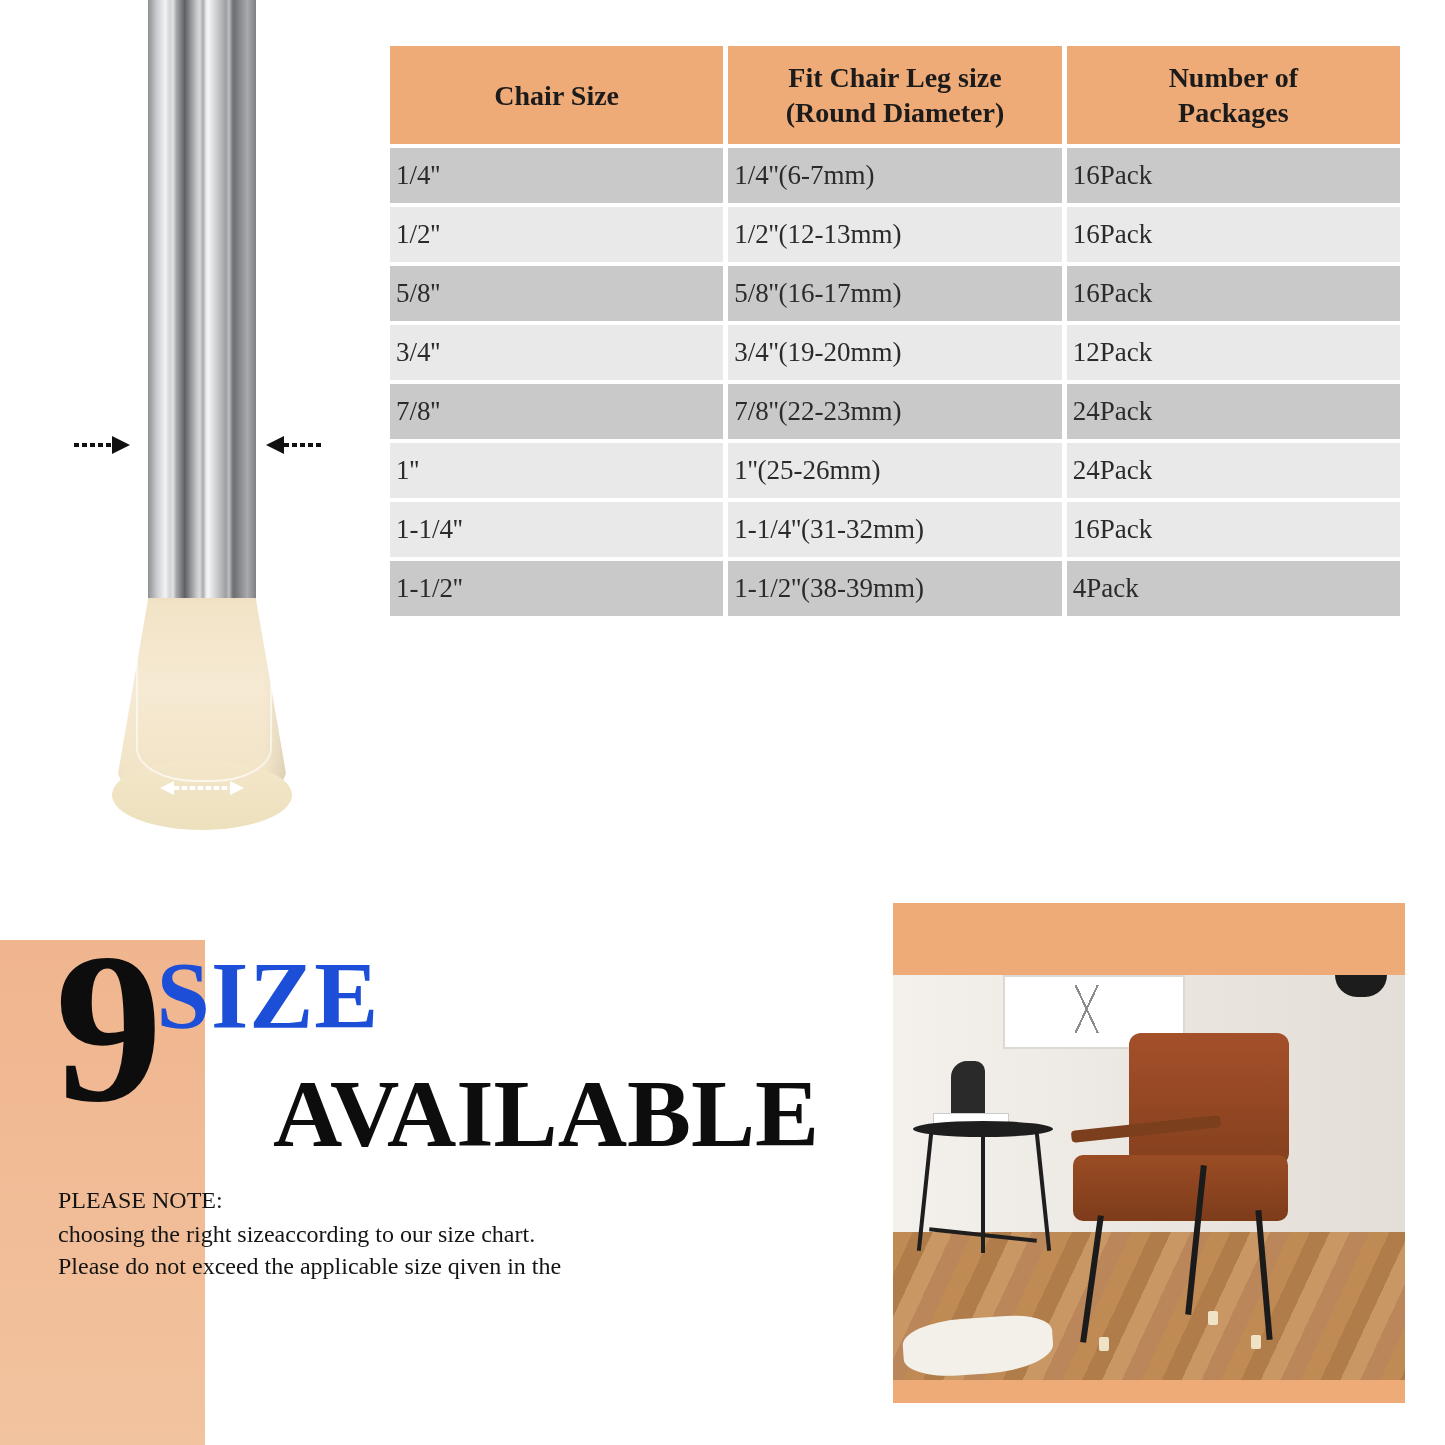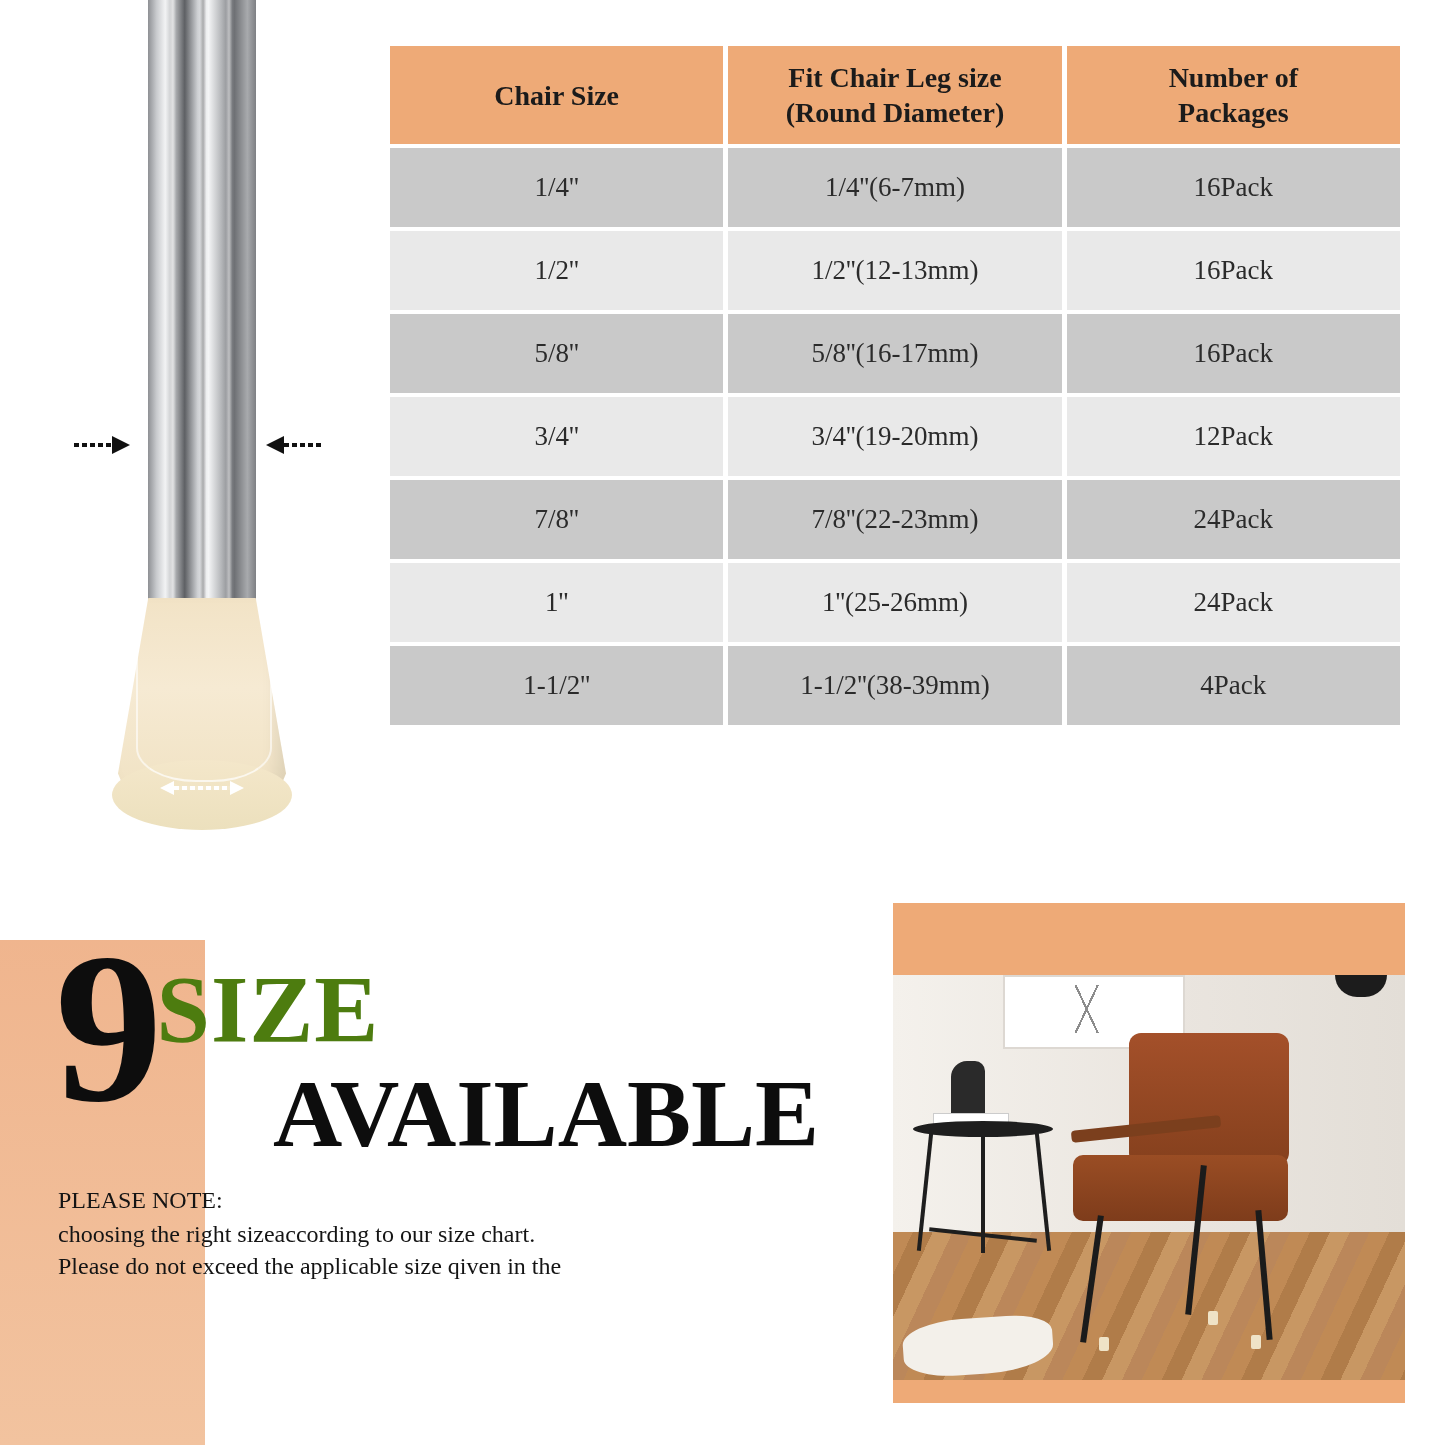--- a/index.html
+++ b/index.html
@@ -154,22 +154,22 @@
     font-size: 28px;
     font-weight: bold;
     padding: 14px 6px;
     line-height: 1.25;
     text-align: center;
     width: 33.33%;
   }
   .size-table td {
     font-size: 27px;
     color: #2b2b2b;
-    text-align: center;
-    padding: 24px 6px;
+    text-align: left;
+    padding: 12px 6px;
   }
   .size-table tr.odd td { background: #c9c9c9; }
   .size-table tr.even td { background: #e9e9e9; }
 
   
   .headline {
     position: absolute;
     left: 55px; top: 940px;
     width: 800px;
   }
@@ -181,23 +181,22 @@
     font-size: 215px;
     line-height: 0.82;
     font-weight: bold;
     color: #0d0d0d;
     font-family: "Liberation Serif", serif;
     letter-spacing: -6px;
   }
   .word-size {
     font-size: 96px;
     font-weight: bold;
-    color: #4d7c0f;
+    color: #1d4ed8;
     letter-spacing: 1px;
-    margin-top: 14px;
     font-family: "Liberation Serif", serif;
   }
   .word-available {
     position: absolute;
     left: 218px; top: 118px;
     font-size: 96px;
     font-weight: bold;
     color: #0d0d0d;
     letter-spacing: 0px;
     font-family: "Liberation Serif", serif;
@@ -401,20 +400,25 @@
     <tr class="odd">
       <td>7/8''</td>
       <td>7/8''(22-23mm)</td>
       <td>24Pack</td>
     </tr>
     <tr class="even">
       <td>1''</td>
       <td>1''(25-26mm)</td>
       <td>24Pack</td>
     </tr>
+    <tr class="even">
+      <td>1-1/4''</td>
+      <td>1-1/4''(31-32mm)</td>
+      <td>16Pack</td>
+    </tr>
     <tr class="odd">
       <td>1-1/2''</td>
       <td>1-1/2''(38-39mm)</td>
       <td>4Pack</td>
     </tr>
   </tbody>
 </table>
 
 <div class="headline">
   <div class="headline-row1">

